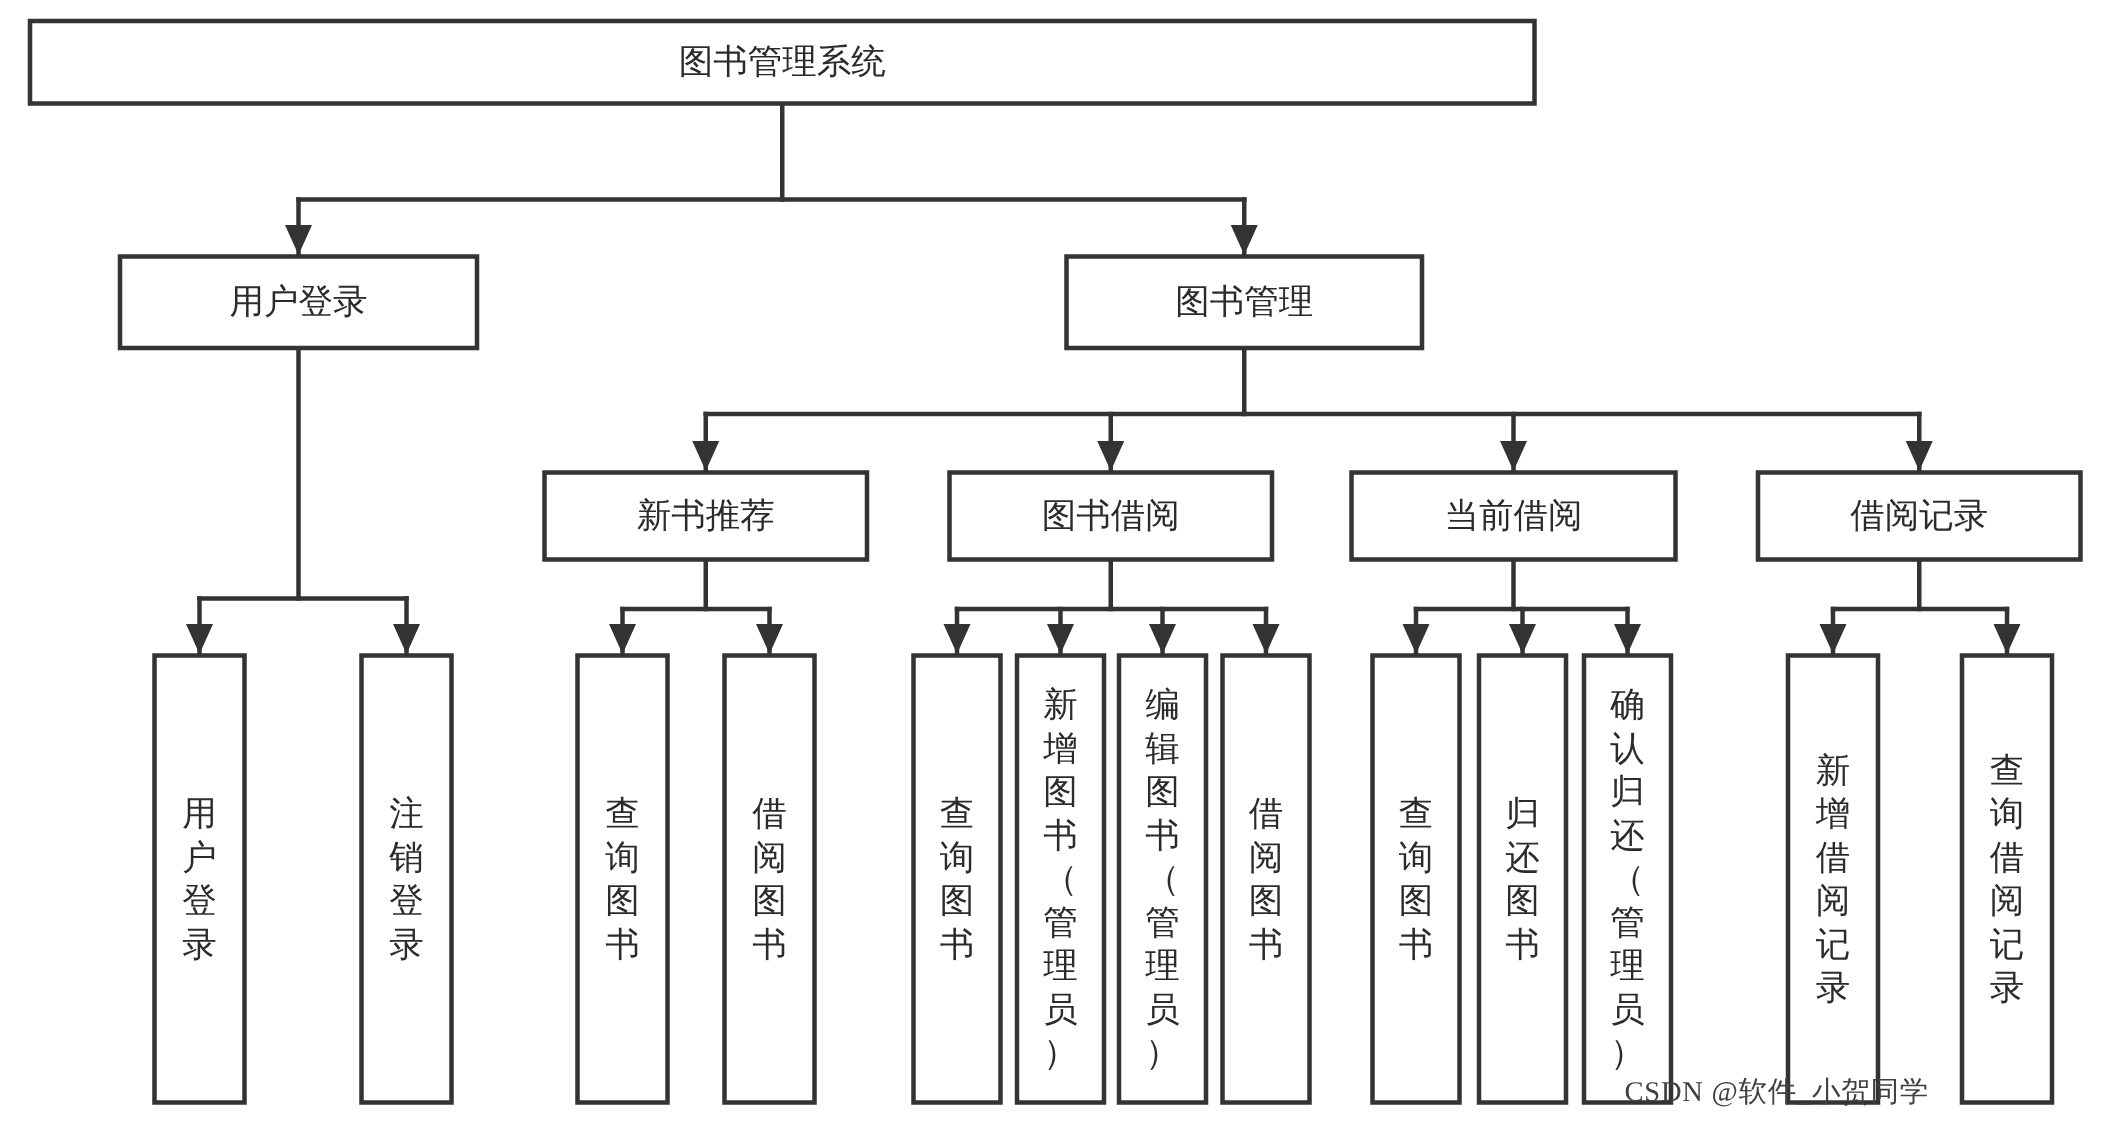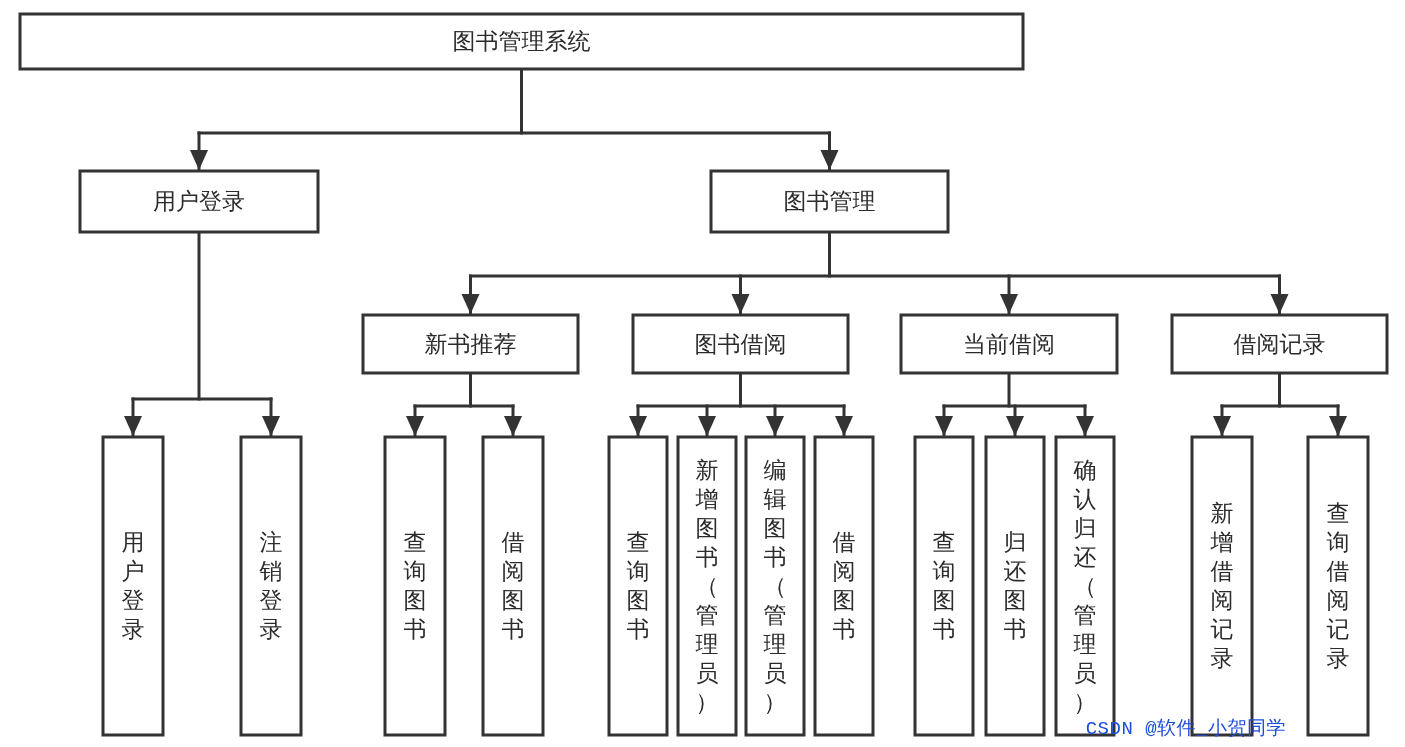--- a/index.html
+++ b/index.html
@@ -50,23 +50,23 @@
   .node-label-v {
     font-family: "DejaVu Sans", "Liberation Sans", sans-serif;
     font-size: 23px;
     fill: #2b2b2b;
     text-anchor: middle;
   }
   .watermark {
     position: absolute;
     right: 14px;
     bottom: 6px;
-    font-family: Liberation Mono, monospace;
+    font-family: Liberation Serif, serif;
     font-size: 19px;
-    color: #1d4ed8;
+    color: #404040;
     white-space: nowrap;
     letter-spacing: 0.5px;
     pointer-events: none;
   }
 </style>
 </head>
 <body>
 
 <div id="diagram-root">
   <svg class="flow" viewBox="0 0 1405 747" xmlns="http://www.w3.org/2000/svg">

